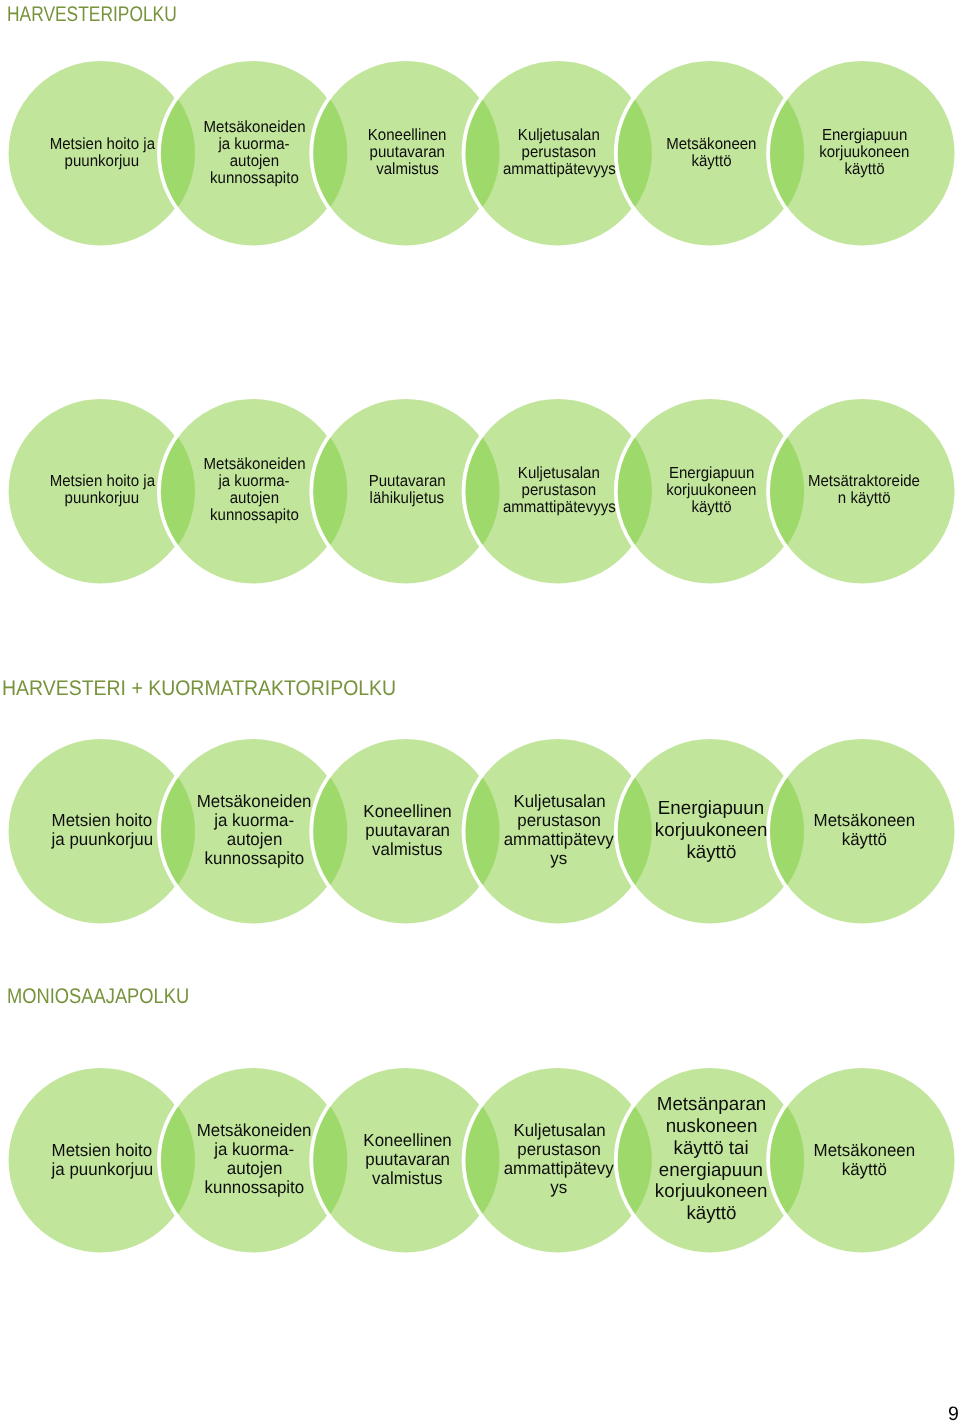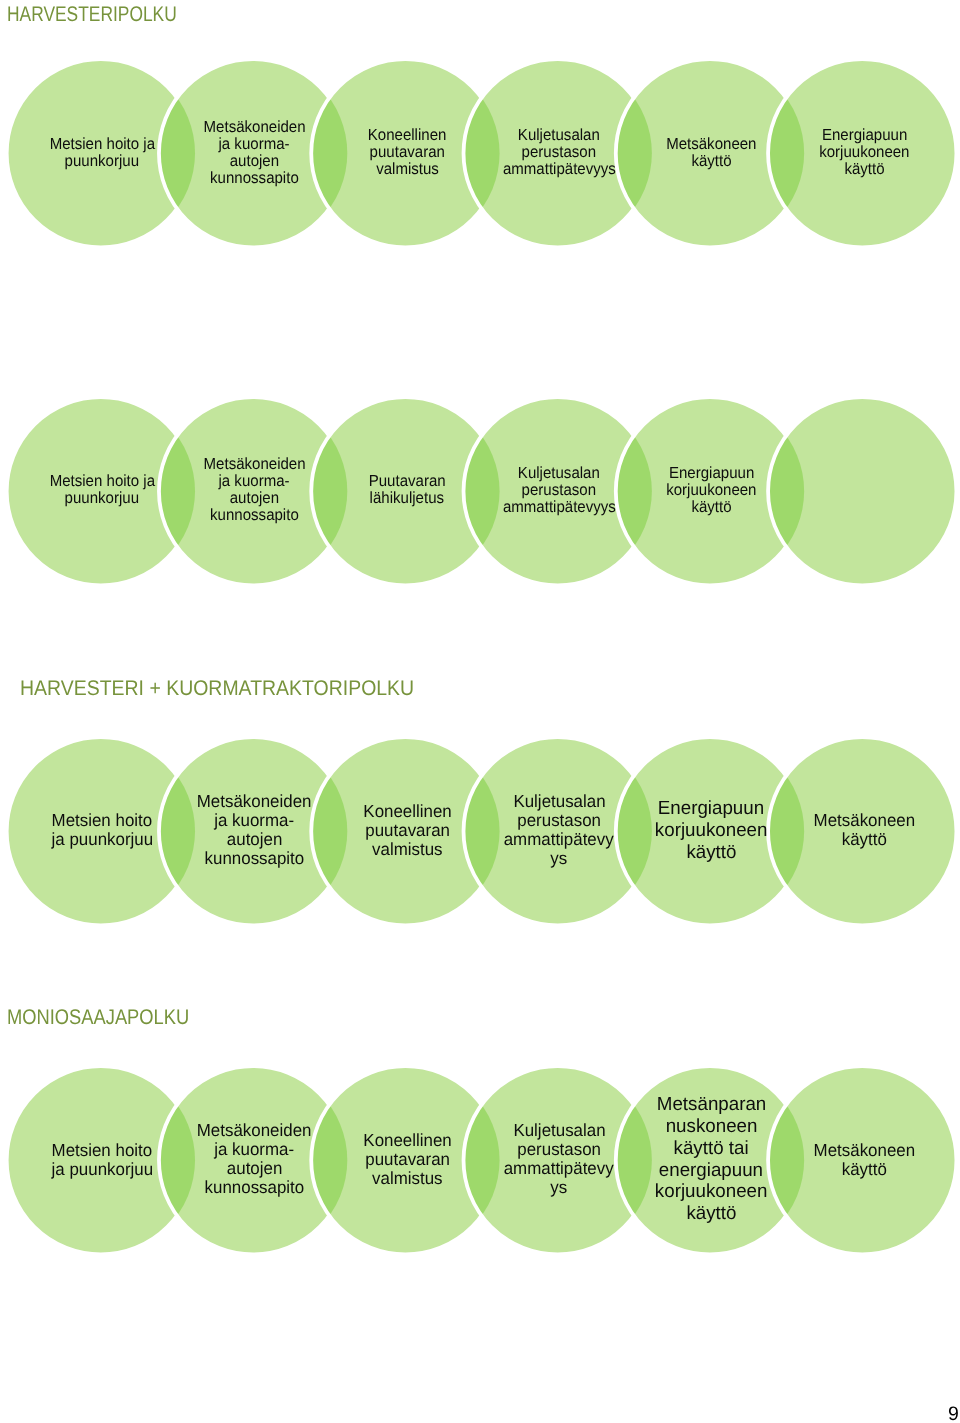--- a/index.html
+++ b/index.html
@@ -148,23 +148,27 @@
   <div class="lbl" style="left:465.02px;top:464.65px;width:188.3px;font-size:16.1px;line-height:17.1px">
         <span class="ln"><span class="lt" style="transform:scaleX(0.935)">Kuljetusalan</span></span>
         <span class="ln"><span class="lt" style="transform:scaleX(0.935)">perustason</span></span>
         <span class="ln"><span class="lt" style="transform:scaleX(0.935)">ammattipätevyys</span></span>
       </div>
   <div class="lbl" style="left:617.30px;top:464.65px;width:188.3px;font-size:16.1px;line-height:17.1px">
         <span class="ln"><span class="lt" style="transform:scaleX(0.935)">Energiapuun</span></span>
         <span class="ln"><span class="lt" style="transform:scaleX(0.935)">korjuukoneen</span></span>
         <span class="ln"><span class="lt" style="transform:scaleX(0.935)">käyttö</span></span>
       </div>
+  <div class="lbl" style="left:769.58px;top:473.20px;width:188.3px;font-size:16.1px;line-height:17.1px">
+        <span class="ln"><span class="lt" style="transform:scaleX(0.935)">Metsätraktoreide</span></span>
+        <span class="ln"><span class="lt" style="transform:scaleX(0.935)">n käyttö</span></span>
+      </div>
 </div>
 <div class="section">
-  <div class="stitle" style="top:677.6px;left:20px"><span class="tin" style="transform:scaleX(0.9184)">HARVESTERI + KUORMATRAKTORIPOLKU</span></div>
+  <div class="stitle" style="top:677.6px;left:2px"><span class="tin" style="transform:scaleX(0.9184)">HARVESTERI + KUORMATRAKTORIPOLKU</span></div>
   <svg class="chain" style="top:731.83px" width="960" height="198" viewBox="0 0 960 198">
         <defs>
           <clipPath id="k21">
             <circle cx="100.85" cy="99.17" r="94.17"></circle>
           </clipPath>
           <clipPath id="k22">
             <circle cx="253.13" cy="99.17" r="94.17"></circle>
           </clipPath>
           <clipPath id="k23">
             <circle cx="405.41" cy="99.17" r="94.17"></circle>
@@ -219,21 +223,21 @@
         <span class="ln"><span class="lt" style="transform:scaleX(0.985)">Energiapuun</span></span>
         <span class="ln"><span class="lt" style="transform:scaleX(0.985)">korjuukoneen</span></span>
         <span class="ln"><span class="lt" style="transform:scaleX(0.985)">käyttö</span></span>
       </div>
   <div class="lbl" style="left:769.58px;top:811.30px;width:188.3px;font-size:17.44px;line-height:19.1px">
         <span class="ln"><span class="lt" style="transform:scaleX(0.97)">Metsäkoneen</span></span>
         <span class="ln"><span class="lt" style="transform:scaleX(0.97)">käyttö</span></span>
       </div>
 </div>
 <div class="section">
-  <div class="stitle" style="top:1007.0px;left:6.6px"><span class="tin" style="transform:scaleX(0.8647)">MONIOSAAJAPOLKU</span></div>
+  <div class="stitle" style="top:986px;left:6.6px"><span class="tin" style="transform:scaleX(0.8647)">MONIOSAAJAPOLKU</span></div>
   <svg class="chain" style="top:1060.63px" width="960" height="198" viewBox="0 0 960 198">
         <defs>
           <clipPath id="k31">
             <circle cx="100.85" cy="99.17" r="94.17"></circle>
           </clipPath>
           <clipPath id="k32">
             <circle cx="253.13" cy="99.17" r="94.17"></circle>
           </clipPath>
           <clipPath id="k33">
             <circle cx="405.41" cy="99.17" r="94.17"></circle>

